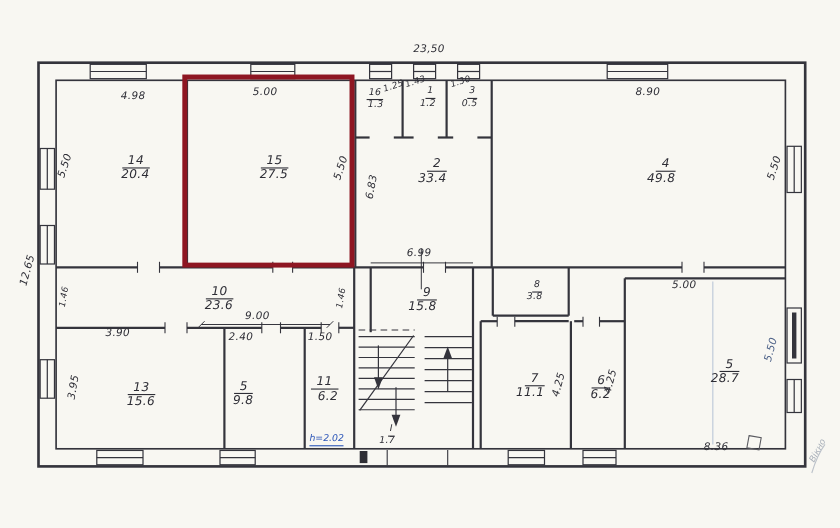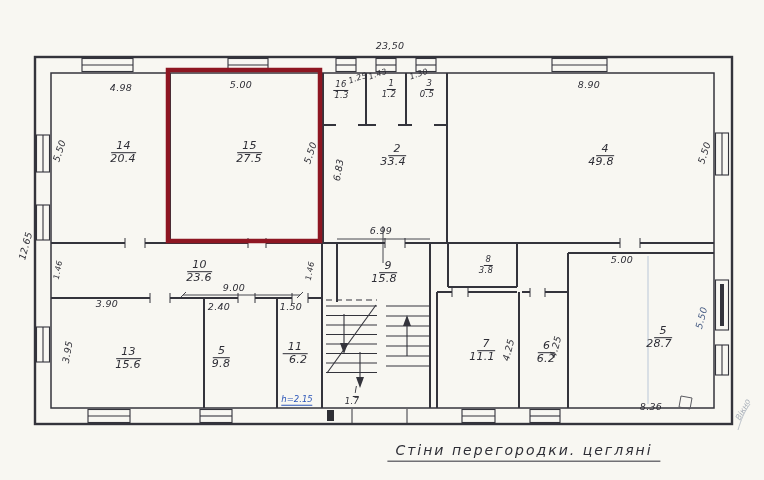--- a/index.html
+++ b/index.html
@@ -171,21 +171,20 @@
     <g fill="none">
       <line x1="648" y1="256" x2="648" y2="404" stroke="#c5cfdc" stroke-width="1.2"></line>
       <path d="M738,430 c3,-10 6,-18 12,-26" stroke="#bcc2ca" stroke-width="1"></path>
       <path d="M681,396 l11,2 -2,11 -11,-2 z" stroke="#5a5a60" stroke-width="1"></path>
     </g>
 
     <rect x="168" y="70" width="152" height="171" fill="none" stroke="#8e1622" stroke-width="4.5"></rect>
   </svg>
 
   <div class="lbl dim" style="left:390px;top:46px">23,50</div>
-  <div class="lbl footer" style="left:524px;top:452px">Стіни перегородки. цегляні</div>
 
   <div class="lbl room" style="left:123px;top:153px">
     <span class="n">14</span>
     <span>20.4</span>
     </div>
   <div class="lbl room" style="left:249px;top:153px">
     <span class="n">15</span>
     <span>27.5</span>
     </div>
   <div class="lbl room sm" style="left:341px;top:90px">
@@ -267,16 +266,16 @@
   <div class="lbl dim" style="left:219px;top:307px">2.40</div>
   <div class="lbl dim" style="left:291px;top:307px">1.50</div>
   <div class="lbl dim" style="left:107px;top:304px">3.90</div>
   <div class="lbl dim" style="left:68px;top:352px;transform:translate(-50%,-50%) rotate(-80deg)">3.95</div>
   <div class="lbl dim" style="left:622px;top:260px">5.00</div>
   <div class="lbl dim" style="left:702px;top:318px;transform:translate(-50%,-50%) rotate(-75deg);color:#4a5f86">5.50</div>
   <div class="lbl dim" style="left:509px;top:350px;transform:translate(-50%,-50%) rotate(-75deg)">4.25</div>
   <div class="lbl dim" style="left:556px;top:347px;transform:translate(-50%,-50%) rotate(-75deg)">4.25</div>
   <div class="lbl dim" style="left:651px;top:407px">8.36</div>
 
-  <div class="lbl blue" style="left:297px;top:400px">h=2.15</div>
+  <div class="lbl blue" style="left:297px;top:400px">h=2.02</div>
   <div class="lbl pencil" style="left:744px;top:410px;transform:translate(-50%,-50%) rotate(-62deg)">Вікно</div>
 
 </div>
 
 </body></html>

